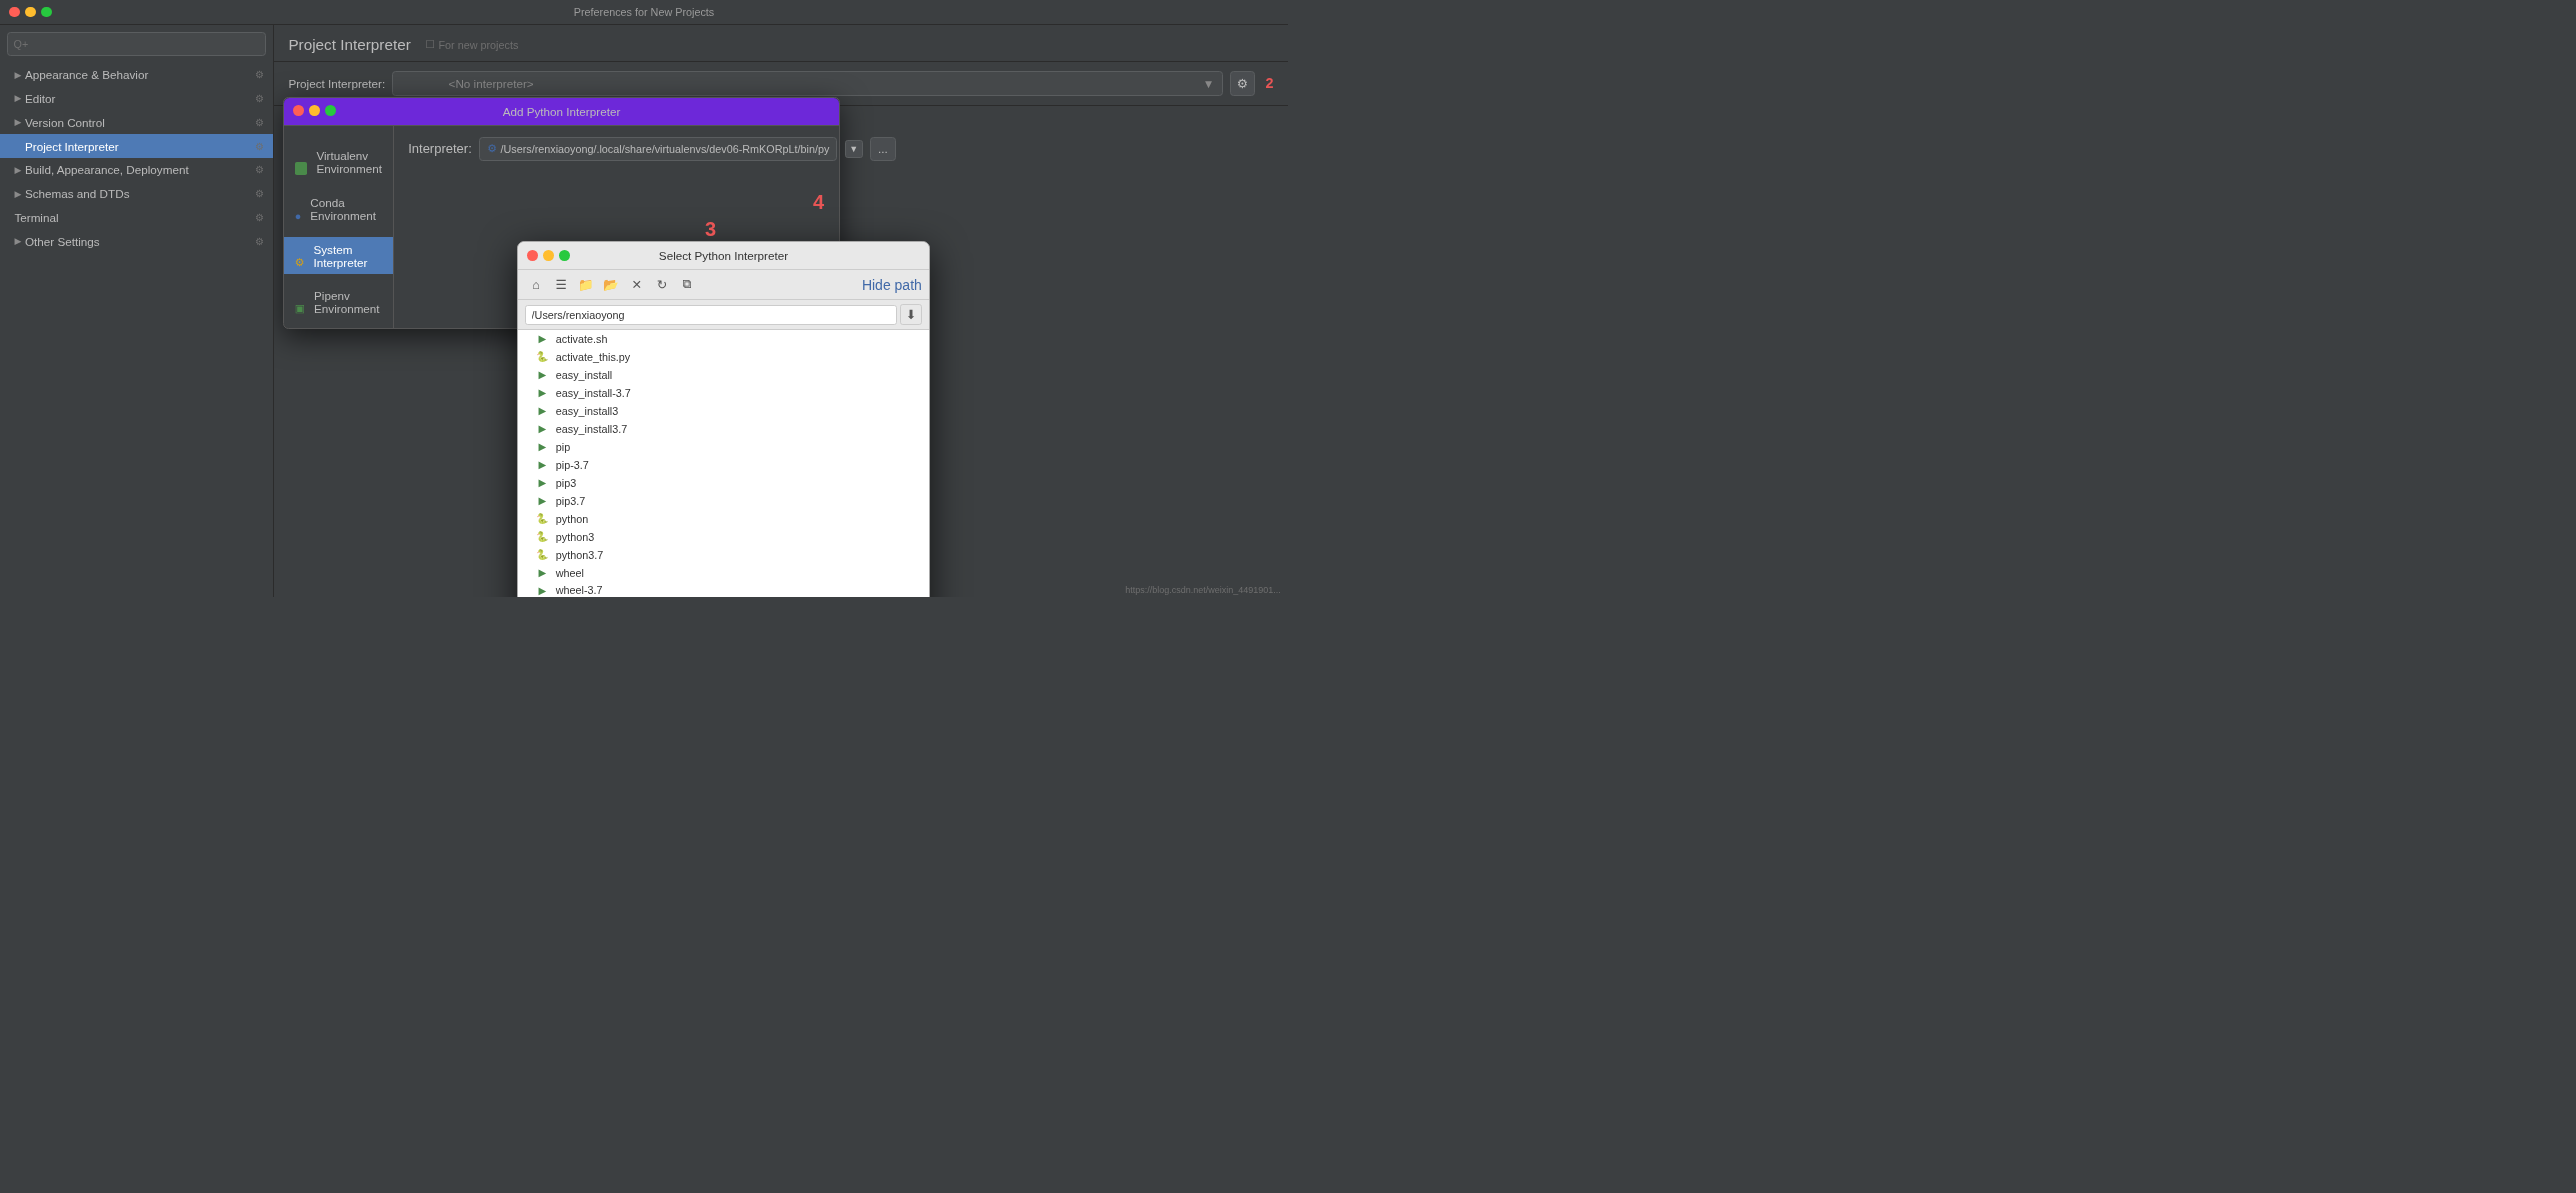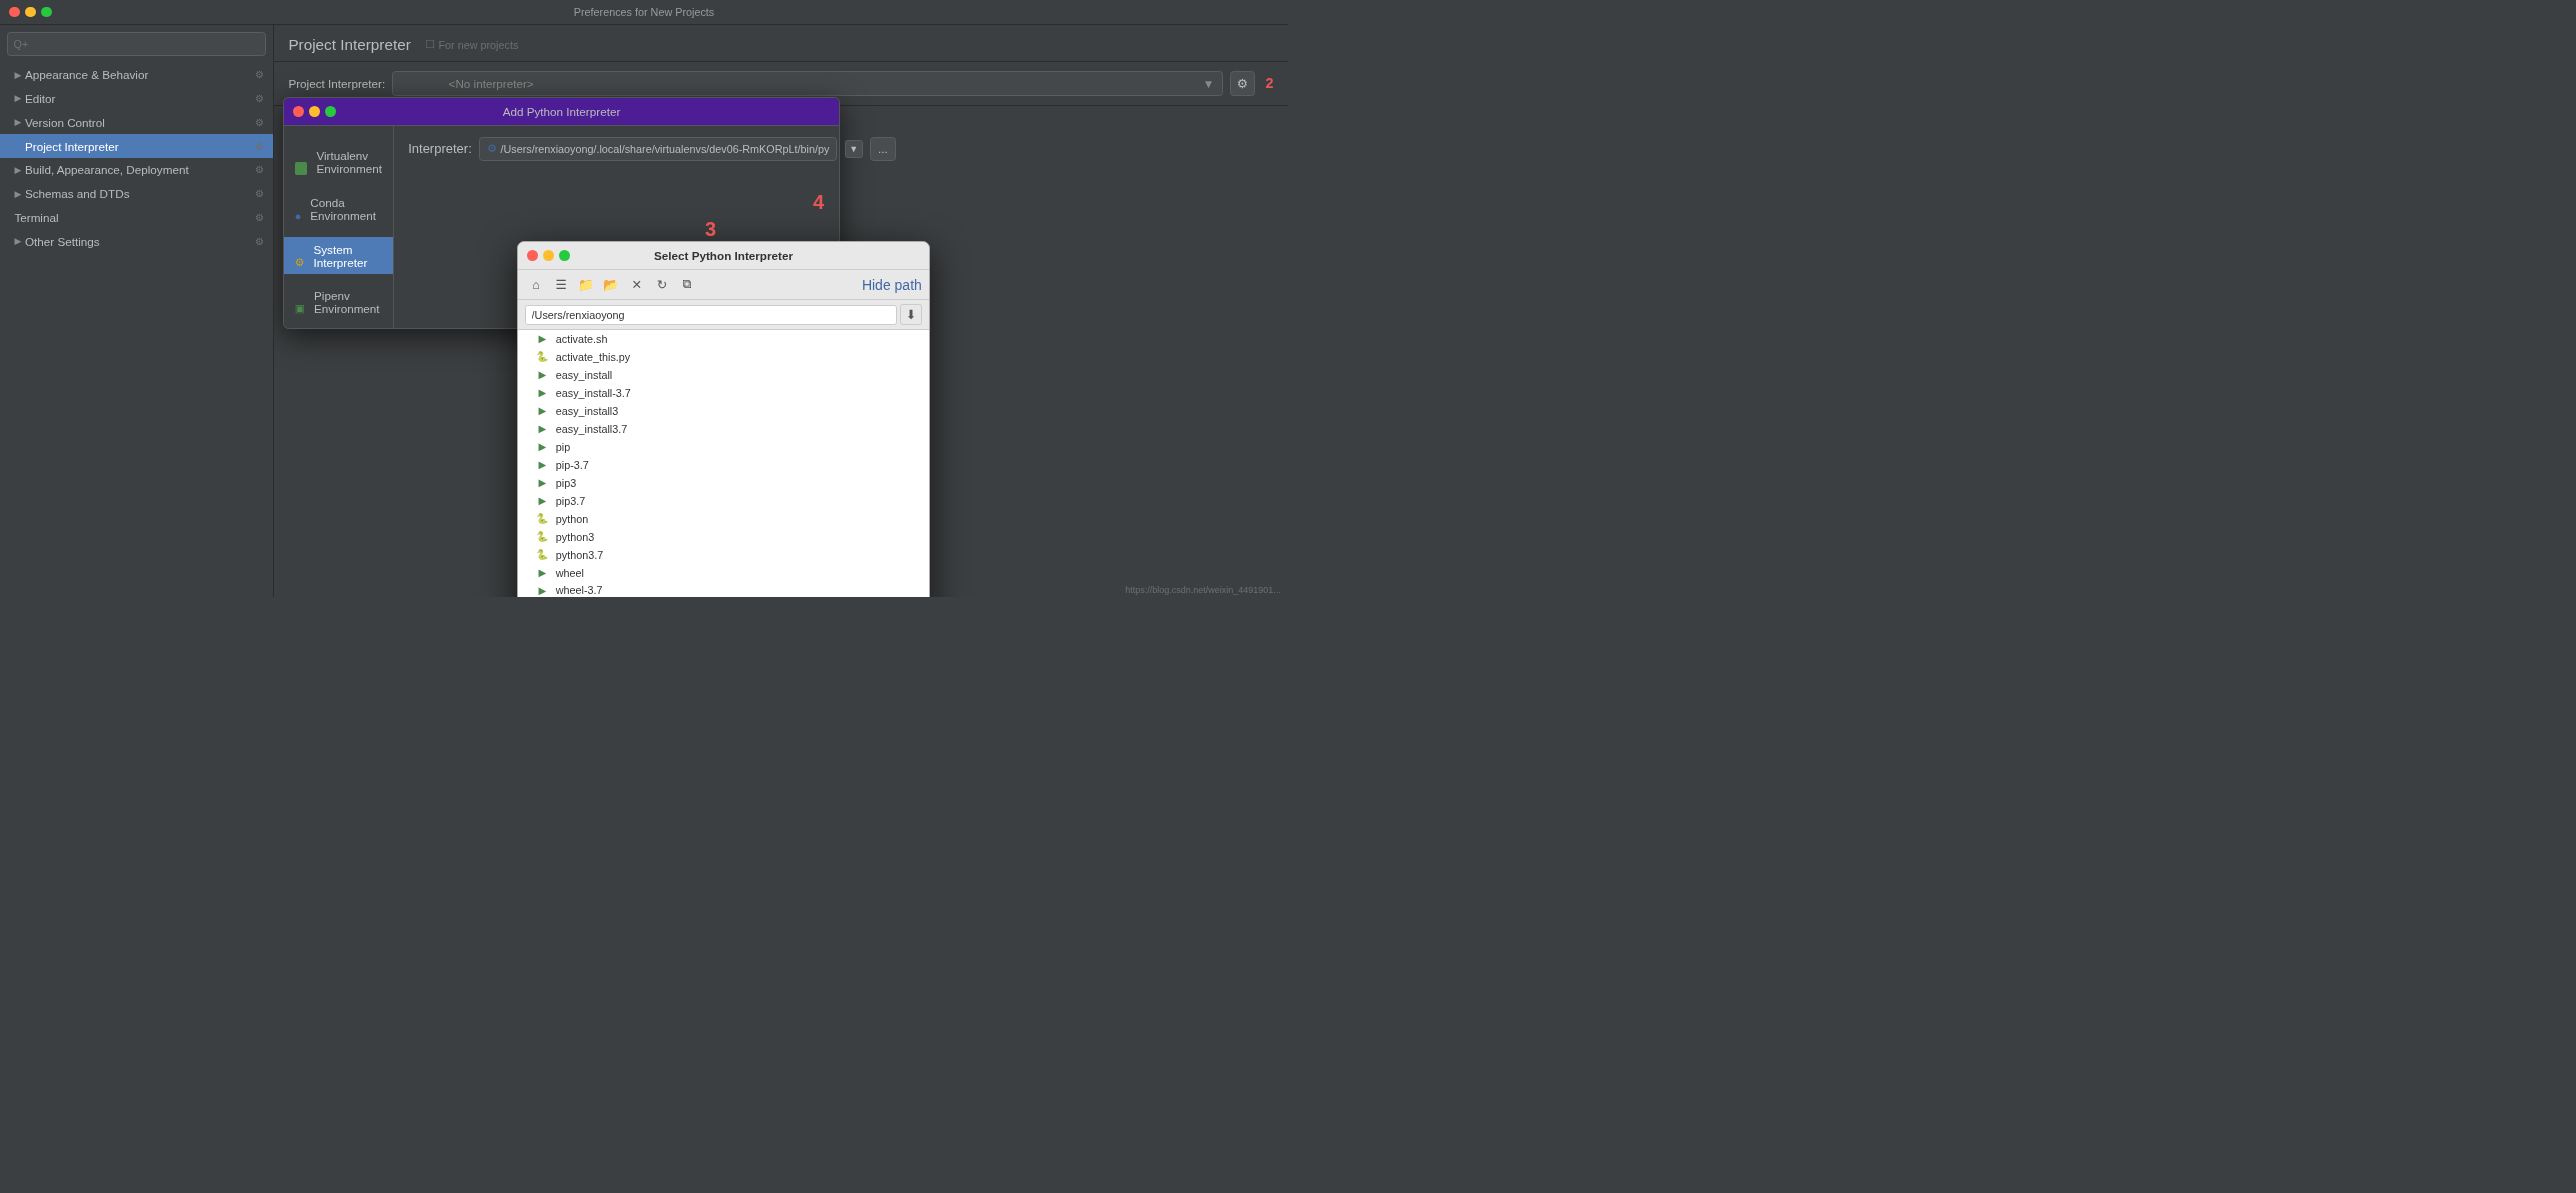--- a/index.html
+++ b/index.html
@@ -196,25 +196,24 @@
       top: 72px;
       left: 9px;
       width: 557px;
       background: #3c3f41;
       border: 0.9px solid #555;
       border-radius: 5.4px;
       box-shadow: 0 7.2px 29px rgba(0,0,0,0.6);
       z-index: 10;
     }
     .dialog-title-bar {
-      background: #4c1d95;
+      background: #6d28d9;
       border-radius: 5.4px 5.4px 0 0;
       padding: 7.2px 10.8px;
       display: flex;
-      align-items: center;
       justify-content: center;
       border-bottom: 0.9px solid #555;
       position: relative;
     }
     .dialog-tb-btns {
       position: absolute;
       left: 9px;
       display: flex;
       gap: 5.4px;
     }
@@ -317,21 +316,21 @@
     }
     .select-dialog-tb-btns {
       position: absolute;
       left: 9px;
       display: flex;
       gap: 5.4px;
     }
     .select-dialog-title {
       color: #333;
       font-size: 11.7px;
-      font-weight: 700;
+      font-weight: 400;
     }
     .select-dialog-toolbar {
       background: #e8e8e8;
       border-bottom: 0.9px solid #ccc;
       padding: 3.6px 7.2px;
       display: flex;
       align-items: center;
       gap: 3.6px;
     }
     .select-toolbar-btn {

